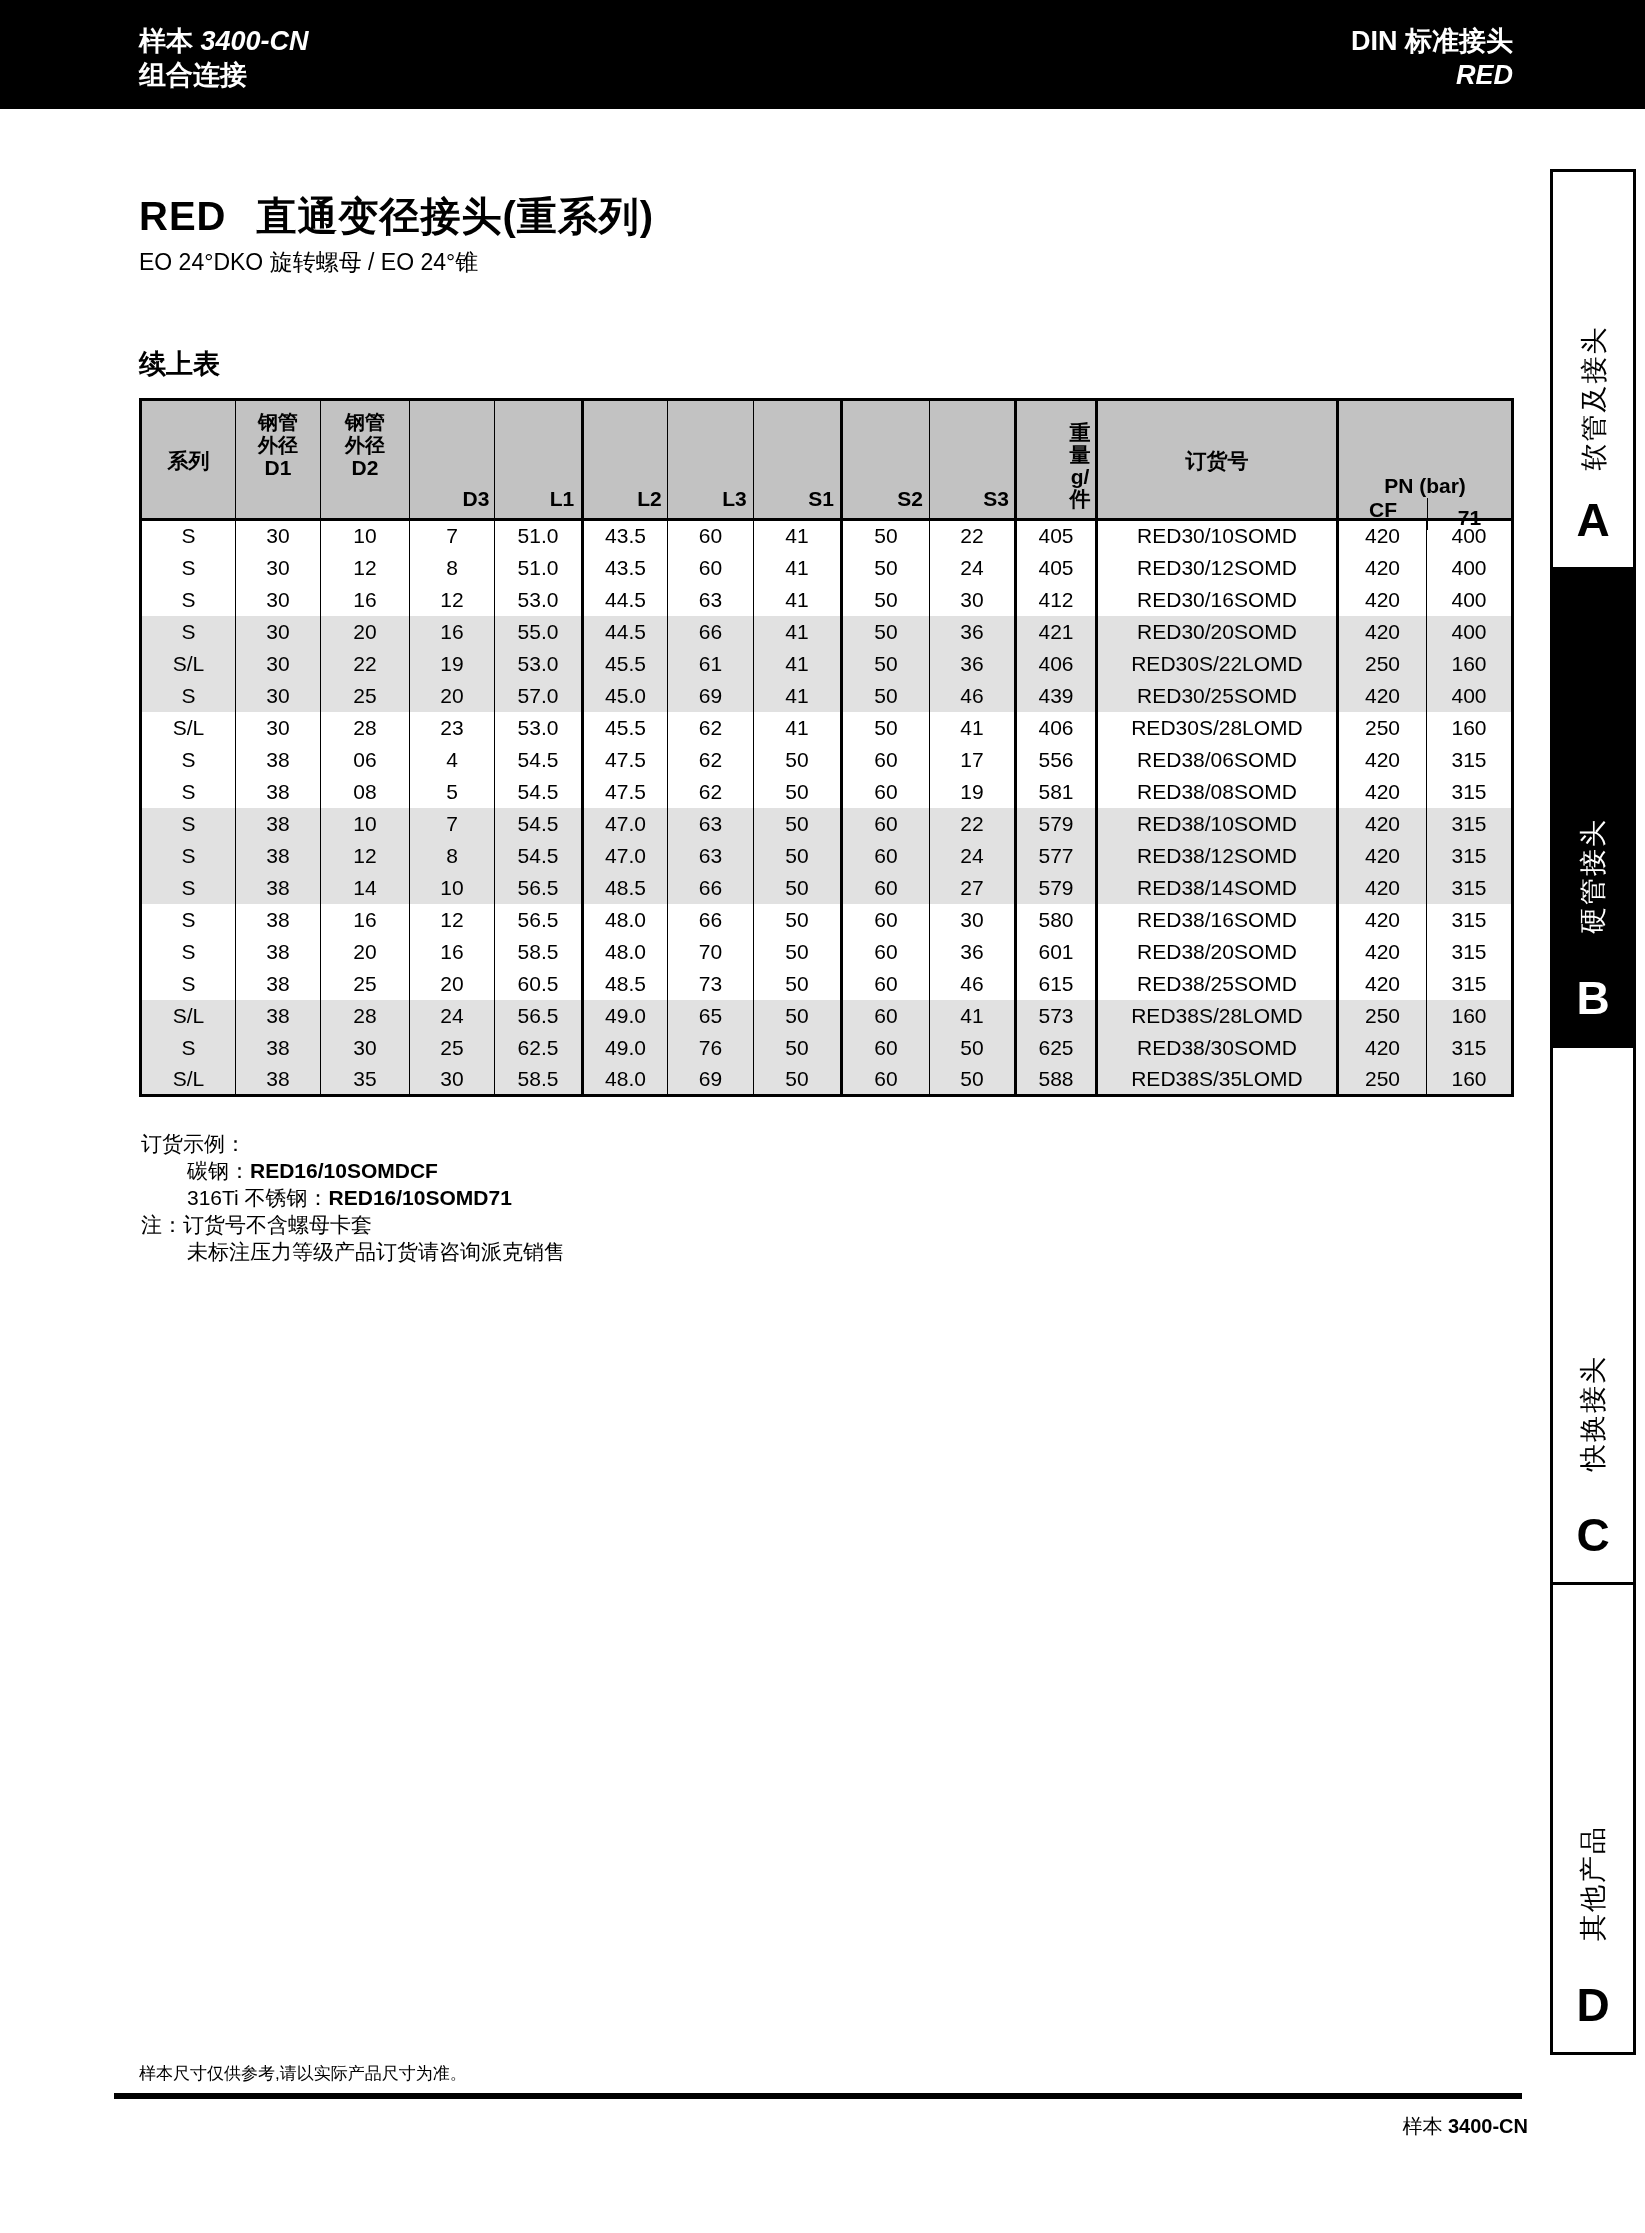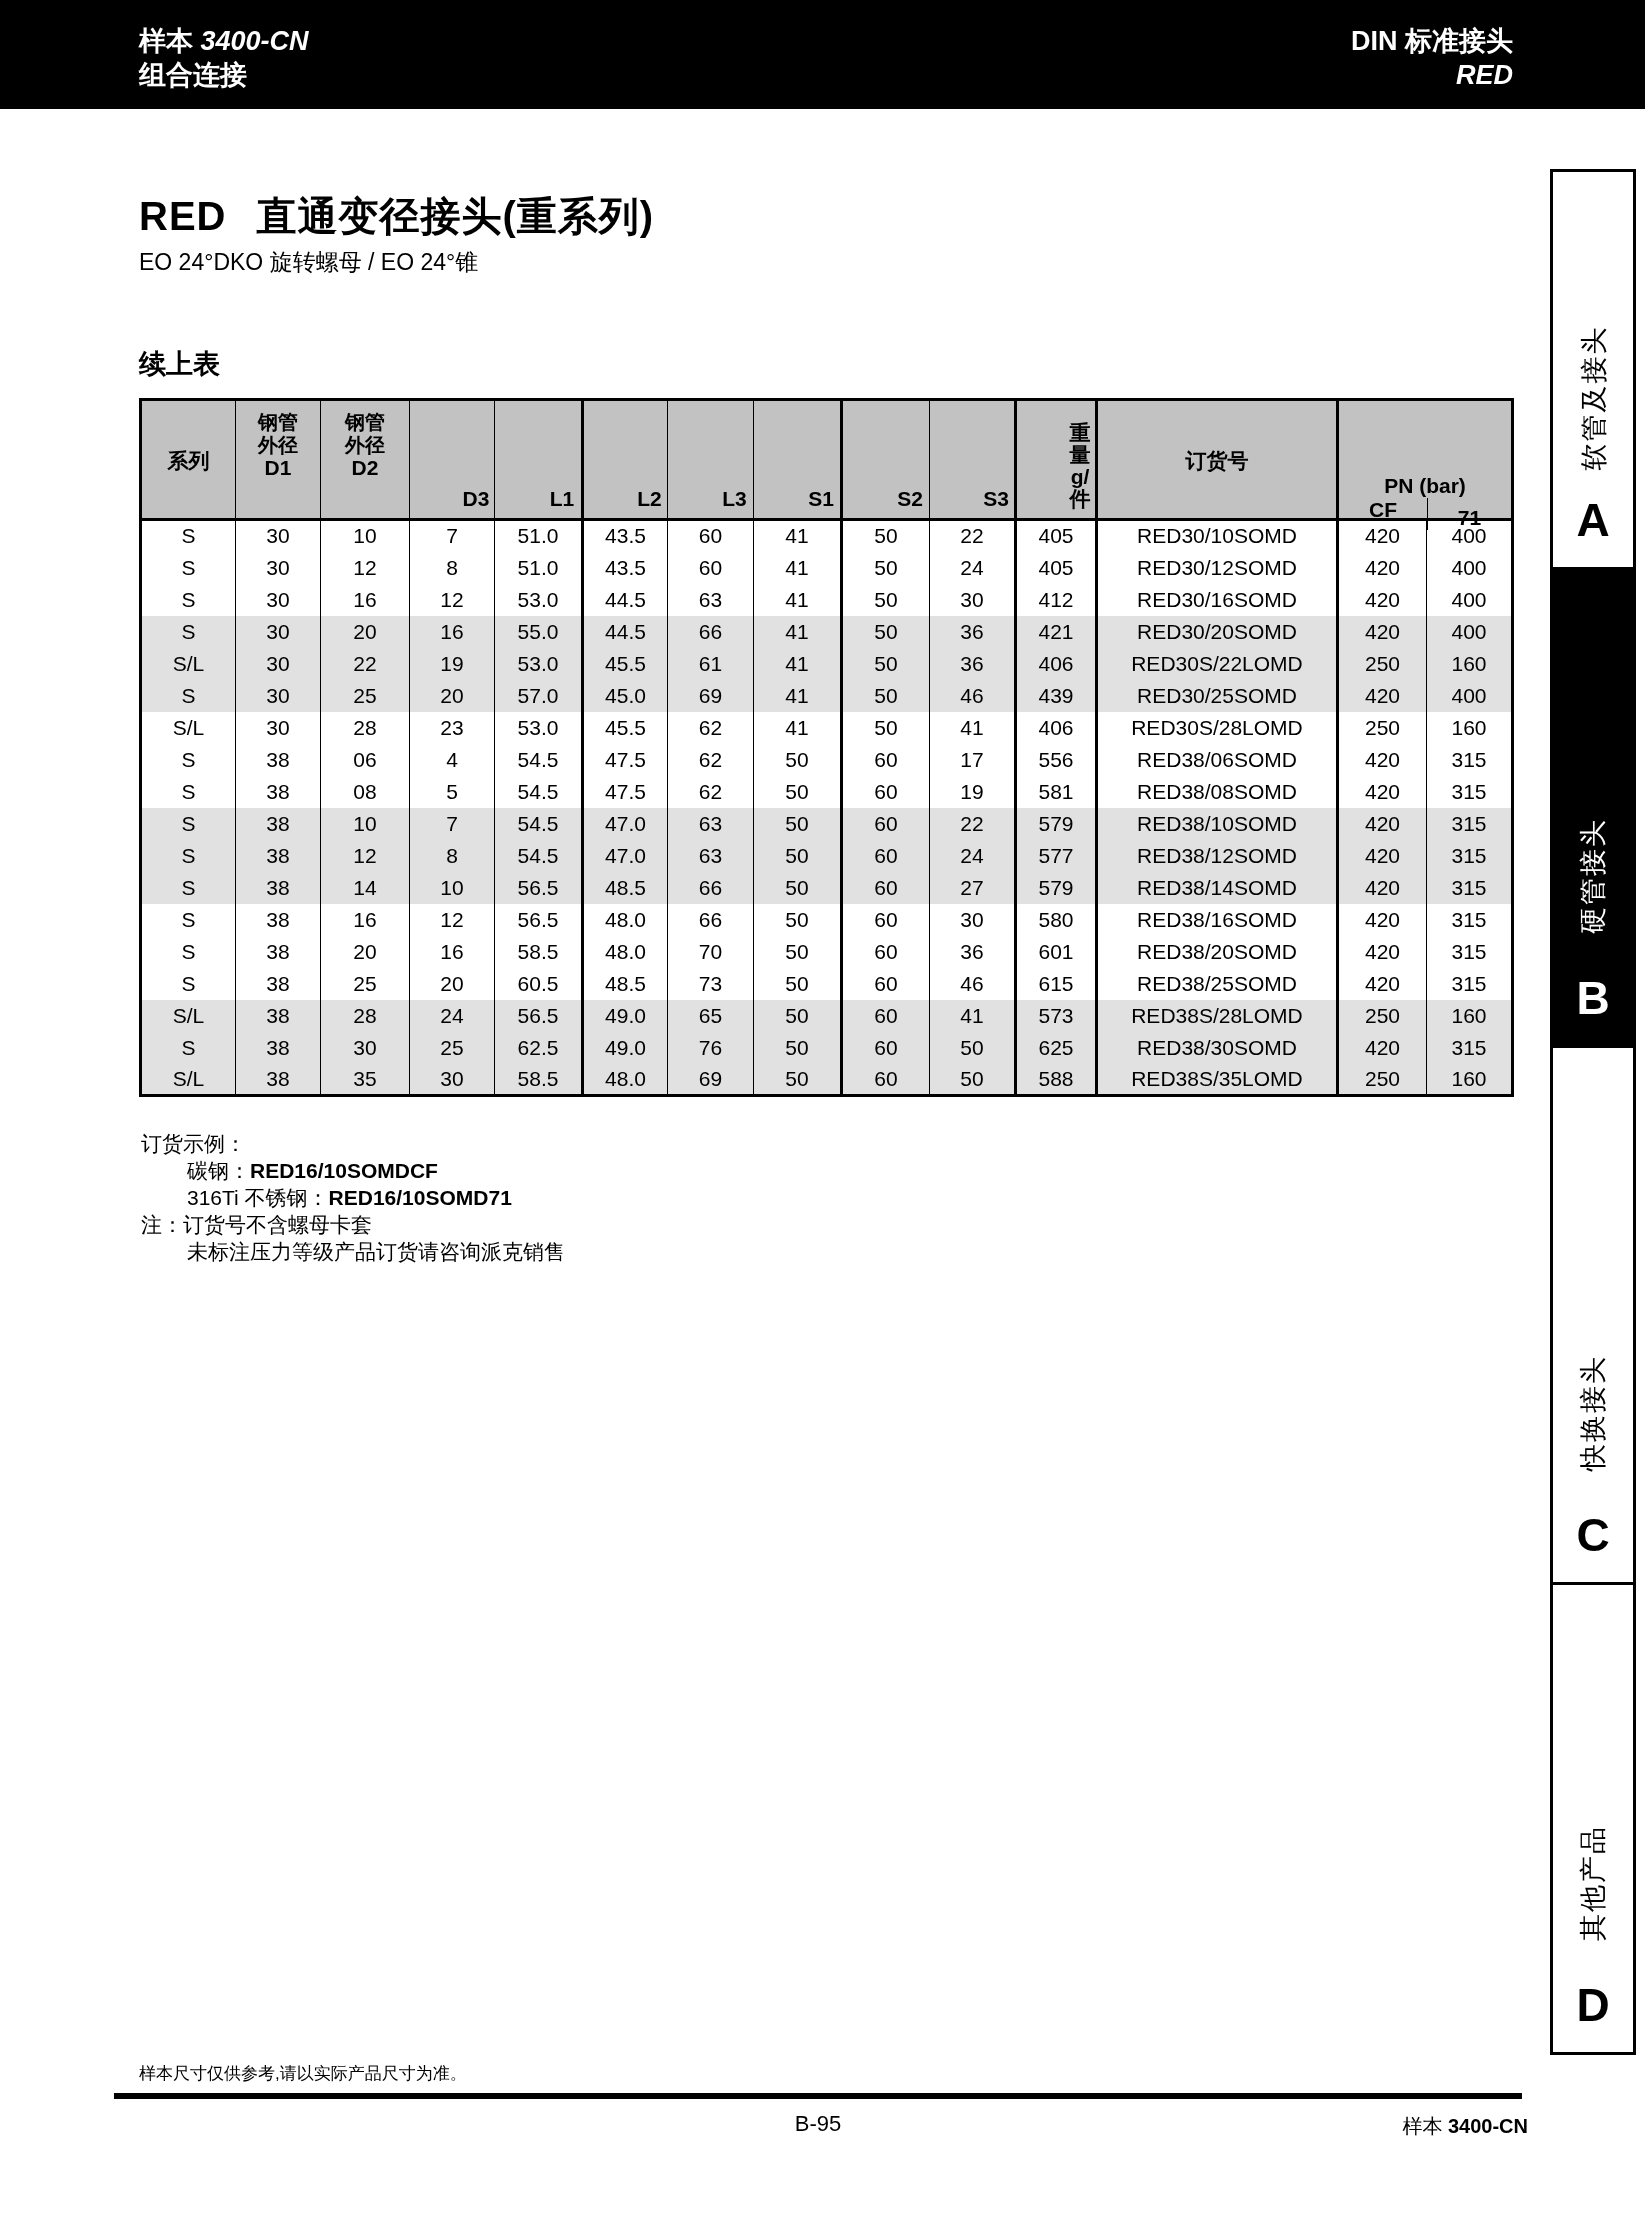--- a/index.html
+++ b/index.html
@@ -524,17 +524,16 @@
     <div class="tab tab-d">
       <div class="tab-label-box">
           <span class="tab-label">其他产品</span>
         </div>
       <div class="tab-letter">D</div>
     </div>
   </div>
 
   <div class="disclaimer">样本尺寸仅供参考,请以实际产品尺寸为准。</div>
   <div class="footer-rule"></div>
-  <div class="page-num">B-95</div>
   <div class="catalog-ref"><span>样本 </span><span class="b">3400-CN</span></div>
 
 </div>
 
 
 </body></html>

